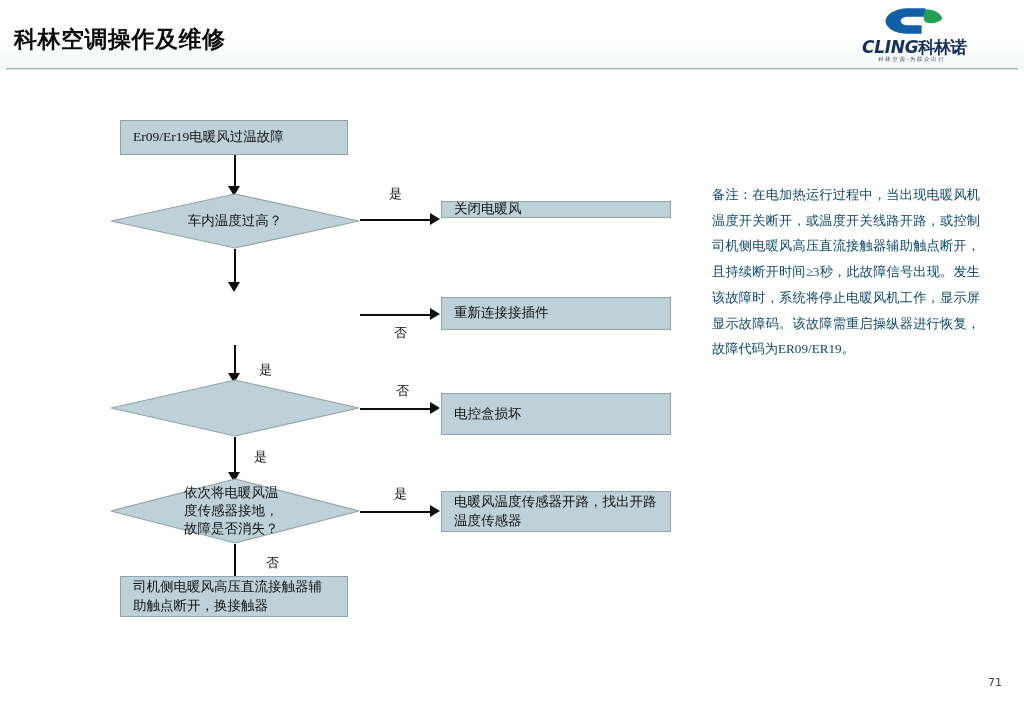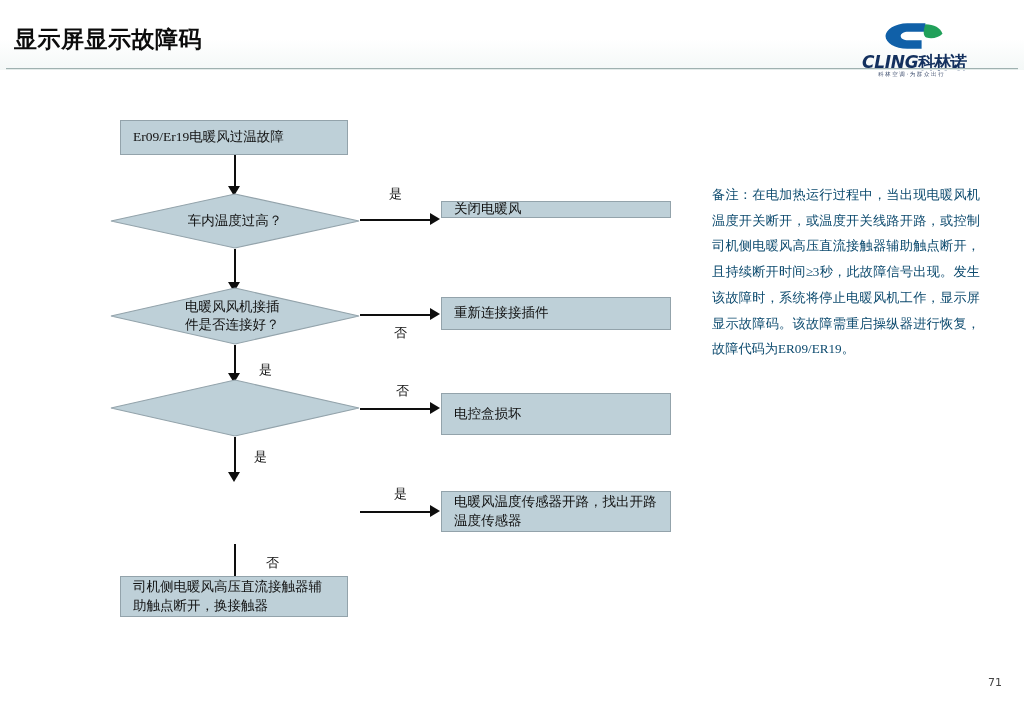--- a/index.html
+++ b/index.html
@@ -50,21 +50,21 @@
     font-size: 23px;
     letter-spacing: 0.5px;
     color: #0c0c0c;
     white-space: nowrap;
   }
 
   
   .logo {
     position: absolute;
     left: 862px;
-    top: 21px;
+    top: 6px;
     width: 150px;
     height: 60px;
   }
   .logo-mark {
     position: absolute;
     left: 14px;
     top: 0px;
     width: 76px;
     height: 30px;
   }
@@ -195,21 +195,21 @@
     font-size: 11px;
     color: #444444;
   }
 </style>
 </head>
 <body>
 
 <div class="slide">
 
   <div class="header">
-    <div class="page-title">显示屏显示故障码</div>
+    <div class="page-title">科林空调操作及维修</div>
 
     <div class="logo">
       <svg class="logo-mark" viewBox="0 0 160 62" xmlns="http://www.w3.org/2000/svg">
         <path d="M66 4 C40 4 20 18 20 31 C20 45 40 58 66 58 L96 58 L96 40 L68 40 C58 40 52 36 52 31 C52 26 58 22 68 22 L104 22 L104 4 Z" fill="#1060a8"></path>
         <path d="M104 6 C122 6 136 14 140 26 C132 34 118 38 106 34 C100 31 98 22 104 6 Z" fill="#21a05a"></path>
       </svg>
       <div class="logo-wordmark"><span>CLING</span><span class="cn">科林诺</span></div>
       <div class="logo-tagline">科林空调·为群众出行</div>
     </div>
 
@@ -234,26 +234,20 @@
   <div class="arrow-right" style="left:430px; top:213px;"></div>
   <div class="edge-label" style="left:389px; top:185px;">是</div>
 
   <div class="node rect" style="left:441px; top:201px; width:230px; height:17px;">
     <span class="txt">关闭电暖风</span>
   </div>
 
   <div class="vline" style="left:234px; top:249px; height:35px;"></div>
   <div class="arrow-down" style="left:228px; top:282px;"></div>
 
-  <div class="diamond" style="left:110px; top:287px; width:250px; height:58px;">
-    <svg class="shape" viewBox="0 0 250 58" preserveAspectRatio="none">
-      <polygon points="125,1 249,29 125,57 1,29" fill="#bed0d8" stroke="#93a3ab" stroke-width="1.2"></polygon>
-    </svg>
-    <div class="dlabel" style="width:104px; left:calc(50% + 2px);">电暖风风机接插件是否连接好？</div>
-  </div>
 
   <div class="hline" style="left:360px; top:314px; width:72px;"></div>
   <div class="arrow-right" style="left:430px; top:308px;"></div>
   <div class="edge-label" style="left:394px; top:324px;">否</div>
 
   <div class="node rect" style="left:441px; top:297px; width:230px; height:33px;">
     <span class="txt">重新连接接插件</span>
   </div>
 
   <div class="vline" style="left:234px; top:345px; height:31px;"></div>
@@ -271,20 +265,26 @@
   <div class="edge-label" style="left:396px; top:382px;">否</div>
 
   <div class="node rect" style="left:441px; top:393px; width:230px; height:42px;">
     <span class="txt">电控盒损坏</span>
   </div>
 
   <div class="vline" style="left:234px; top:437px; height:38px;"></div>
   <div class="arrow-down" style="left:228px; top:472px;"></div>
   <div class="edge-label" style="left:254px; top:448px;">是</div>
 
+  <div class="diamond" style="left:110px; top:478px; width:250px; height:66px;">
+    <svg class="shape" viewBox="0 0 250 66" preserveAspectRatio="none">
+      <polygon points="125,1 249,33 125,65 1,33" fill="#bed0d8" stroke="#93a3ab" stroke-width="1.2"></polygon>
+    </svg>
+    <div class="dlabel" style="width:106px; left:calc(50% + 2px);">依次将电暖风温度传感器接地，故障是否消失？</div>
+  </div>
 
   <div class="hline" style="left:360px; top:511px; width:72px;"></div>
   <div class="arrow-right" style="left:430px; top:505px;"></div>
   <div class="edge-label" style="left:394px; top:485px;">是</div>
 
   <div class="node rect" style="left:441px; top:491px; width:230px; height:41px;">
     <span class="txt">电暖风温度传感器开路，找出开路温度传感器</span>
   </div>
 
   <div class="vline" style="left:234px; top:544px; height:39px;"></div>

